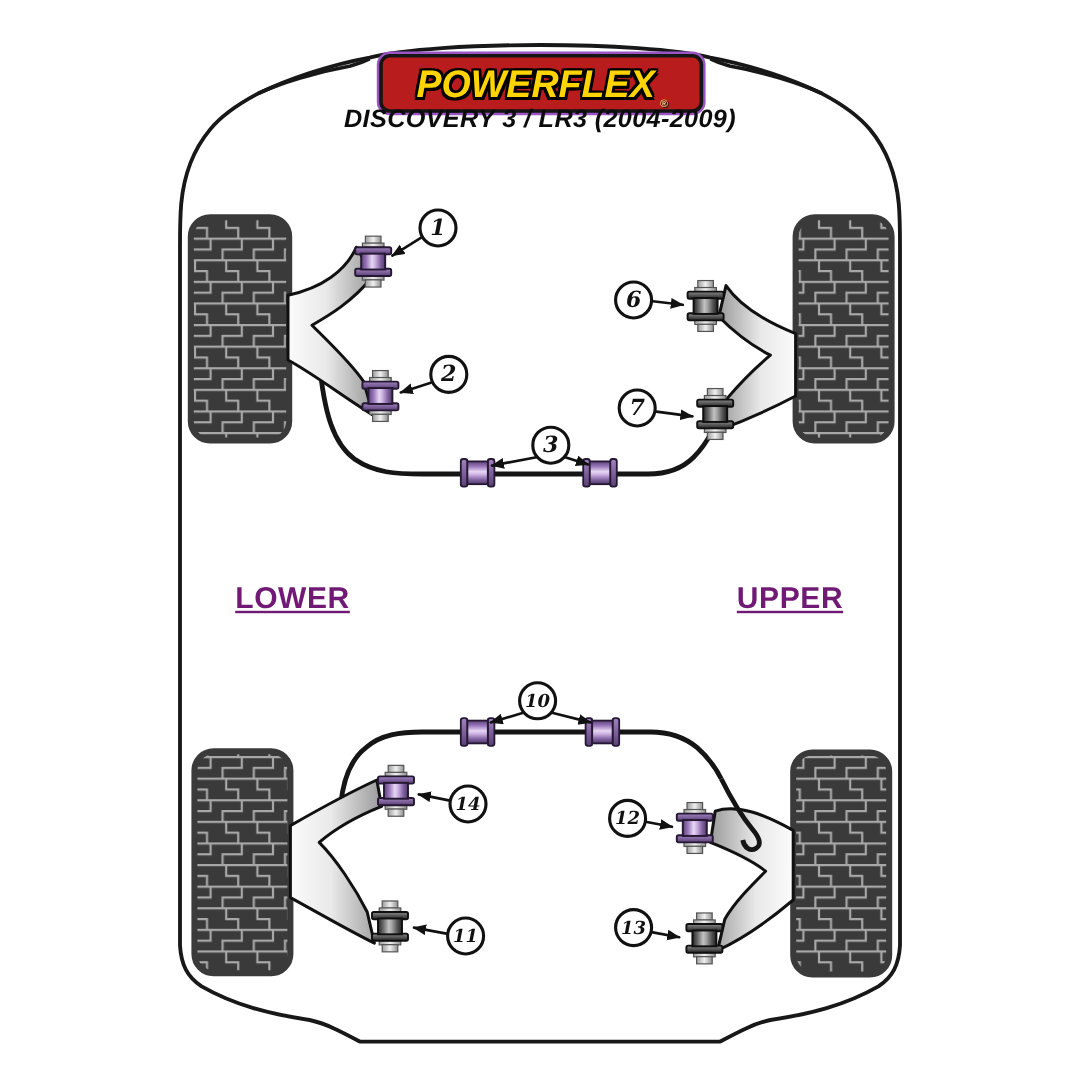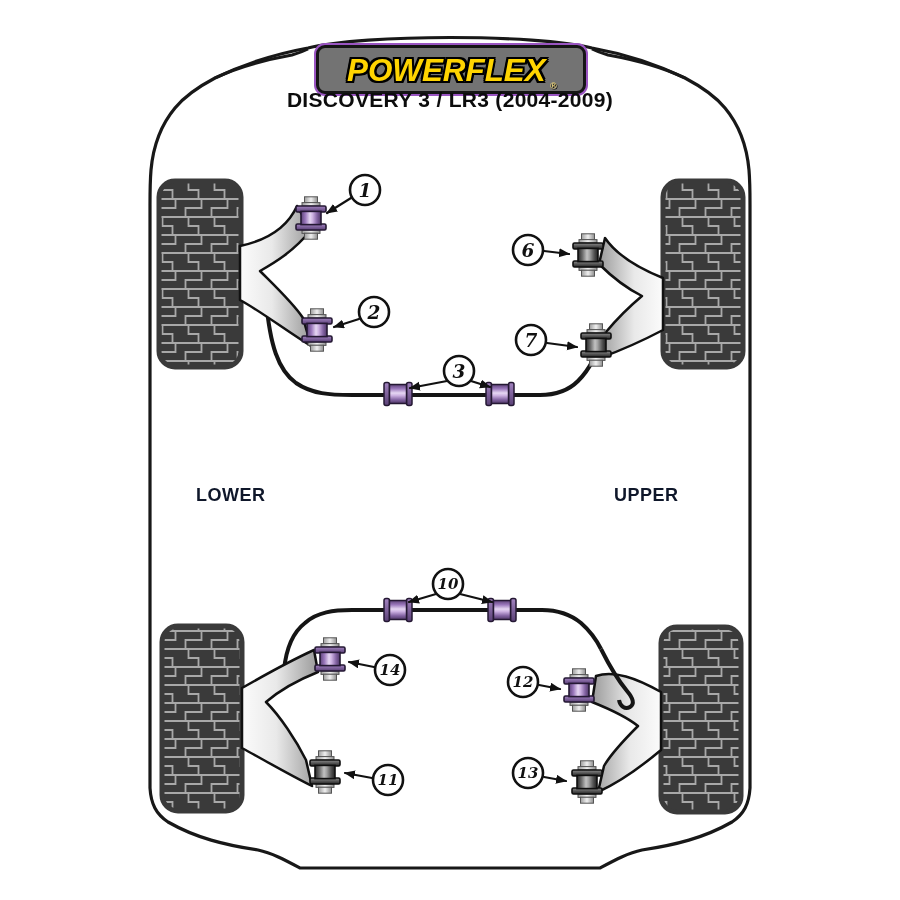--- a/index.html
+++ b/index.html
@@ -1,31 +1,31 @@
 <!DOCTYPE html>
 <html><head>
 <meta charset="utf-8">
 <style>
   html,body{margin:0;padding:0;background:#fff;}
   .stage{position:relative;width:900px;height:900px;background:#ffffff;overflow:hidden;
          font-family:"Liberation Sans",sans-serif;}
   .stage svg{position:absolute;left:0;top:0;}
-  .logo{position:absolute;left:316px;top:45px;width:264px;height:43px;background:#737373;
+  .logo{position:absolute;left:316px;top:45px;width:264px;height:43px;background:#b91c1c;
         border:3px solid #151515;border-radius:9px;box-shadow:0 0 0 2px #9a55c2;
         display:flex;align-items:center;justify-content:center;}
   .logo-text{font-style:italic;font-weight:bold;font-size:32px;color:#ffd400;line-height:1;
         letter-spacing:0;transform:scaleX(.98);white-space:nowrap;
         text-shadow:-2px -2px 0 #000,2px -2px 0 #000,-2px 2px 0 #000,2px 2px 0 #000,
                     -2px 0 0 #000,2px 0 0 #000,0 -2px 0 #000,0 2px 0 #000;}
   .logo-reg{font-size:9px;font-style:normal;font-weight:bold;color:#e9d27a;margin-left:2px;
         align-self:flex-end;text-shadow:1px 1px 0 #000;}
   .subtitle{position:absolute;left:0;top:88px;width:900px;text-align:center;
-        font-size:21px;font-weight:bold;color:#0c0c0c;letter-spacing:.3px;}
-  .side-label{position:absolute;top:485px;font-size:18px;font-weight:bold;color:#0f172a;
-        letter-spacing:.5px;}
+        font-size:21px;font-weight:bold;font-style:italic;color:#0c0c0c;letter-spacing:.3px;}
+  .side-label{position:absolute;top:485px;font-size:25px;font-weight:bold;color:#701a75;
+        letter-spacing:.5px;text-decoration:underline;}
   .side-label.lower{left:196px;}
   .side-label.upper{left:614px;}
   .num{font-family:"DejaVu Serif","Liberation Serif",serif;font-style:italic;font-weight:bold;fill:#111;}
 </style>
 </head>
 <body>
 
 <div class="stage">
 
   <svg width="900" height="900" viewBox="0 0 900 900">

